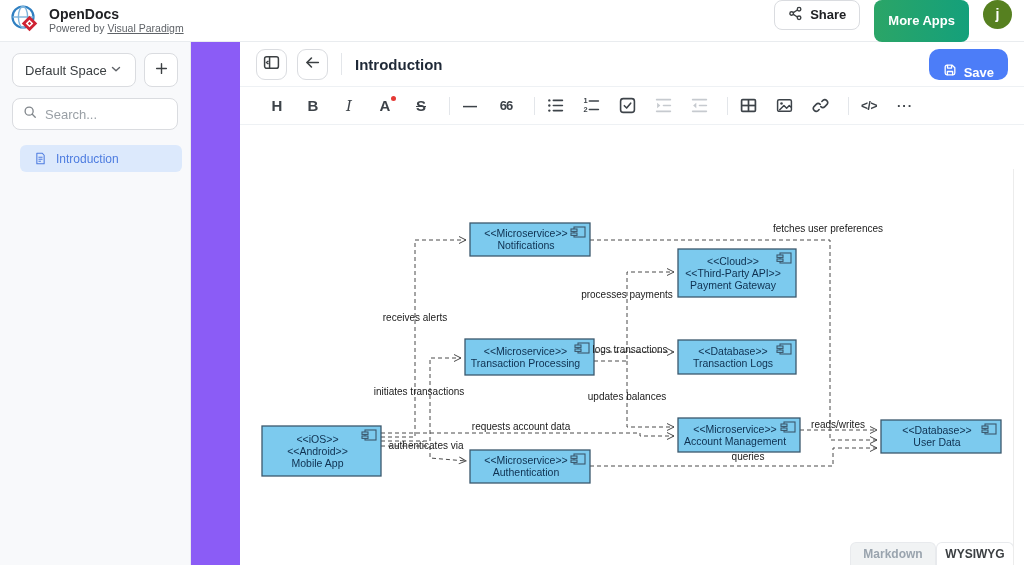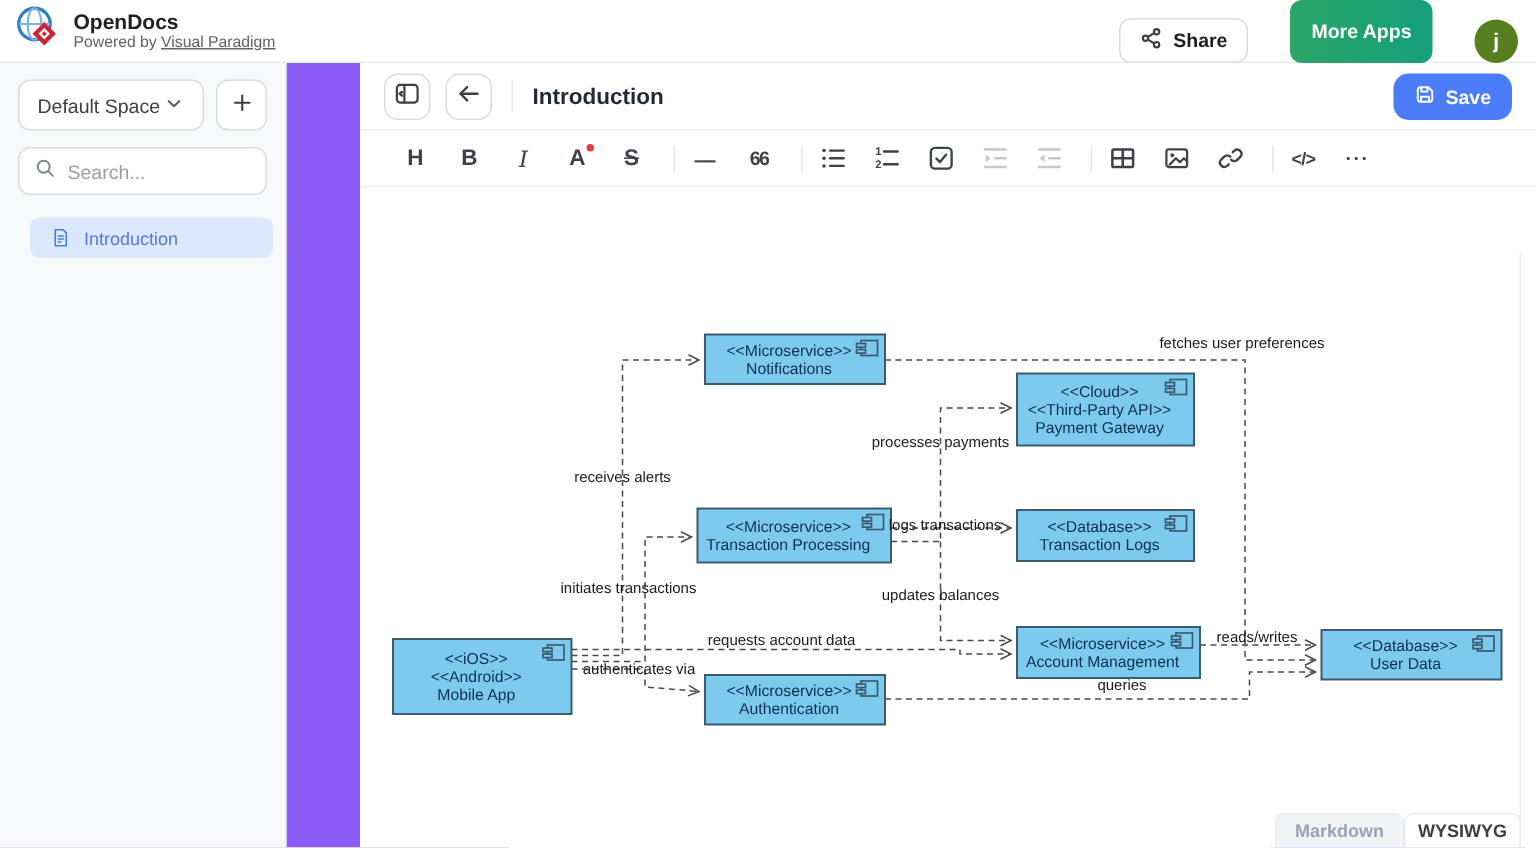--- a/index.html
+++ b/index.html
@@ -8,21 +8,21 @@
   .app { position:relative; width:1024px; height:565px; background:#8b5cf6; overflow:hidden; }
 
   
   .top-header { position:absolute; top:0; left:0; width:1024px; height:42px;
     display:flex; align-items:center; justify-content:space-between;
     padding:0 12px 0 10px; background:#fff; border-bottom:1px solid #e9ecef; z-index:10; }
   .brand { display:flex; align-items:center; gap:9px; }
   .brand-text .app-name { font-size:14px; font-weight:700; color:#202124; line-height:15px; }
   .brand-text .powered { font-size:10.5px; color:#5f6368; line-height:13px; }
   .brand-text .powered a { color:#5f6368; text-decoration:underline; cursor:pointer; }
-  .header-actions { display:flex; align-items:flex-end; gap:28px; }
+  .header-actions { display:flex; align-items:flex-start; gap:14px; }
   .share-btn { display:flex; align-items:center; gap:7px; height:30px; padding:0 13px;
     background:#fff; border:1px solid #dadce0; border-radius:8px; font-size:13px; font-weight:700;
     color:#202124; cursor:pointer; font-family:inherit; }
   .share-btn svg { color:#3c4043; }
   .more-apps-btn { height:42px; padding:0 14px; border:none; border-radius:8px;
     background:linear-gradient(90deg,#2ba567,#14a07b); color:#fff; font-size:13px; font-weight:700;
     cursor:pointer; font-family:inherit; }
   .avatar { width:29px; height:29px; border-radius:50%; background:#568020; color:#fff;
     display:flex; align-items:center; justify-content:center; font-size:14px; font-weight:700; cursor:pointer; }
 
@@ -52,21 +52,21 @@
   .tree-page.selected svg { color:#4d7ce0; }
 
   
   .content { position:absolute; top:42px; left:240px; right:0; bottom:0; background:#fff; }
   .doc-header { height:45px; display:flex; align-items:center; gap:10px; padding:0 16px;
     border-bottom:1px solid #eef1f4; }
   .icon-btn { width:31px; height:31px; background:#fff; border:1px solid #dadce0; border-radius:9px;
     display:flex; align-items:center; justify-content:center; color:#3c4043; cursor:pointer; flex:none; }
   .vdiv { width:1px; height:22px; background:#e3e6ea; margin:0 3px; }
   .doc-title-sm { font-size:15px; font-weight:700; color:#1f2937; flex:1; }
-  .save-btn { display:flex; align-items:center; gap:7px; height:31px; padding:0 14px;
+  .save-btn { display:flex; align-items:flex-end; gap:7px; height:31px; padding:0 14px;
     background:#4c7df8; border:none; border-radius:10px; color:#fff; font-size:13px; font-weight:700;
     cursor:pointer; font-family:inherit; }
 
   
   .toolbar { height:38px; display:flex; align-items:center; padding-left:27px;
     border-bottom:1px solid #eef1f4; }
   .tb-btn { width:20px; height:22px; margin-right:16px; display:flex; align-items:center;
     justify-content:center; background:none; border:none; color:#3d4349; cursor:pointer;
     font-family:inherit; }
   .tb-btn.disabled { color:#c6cacf; cursor:default; }

